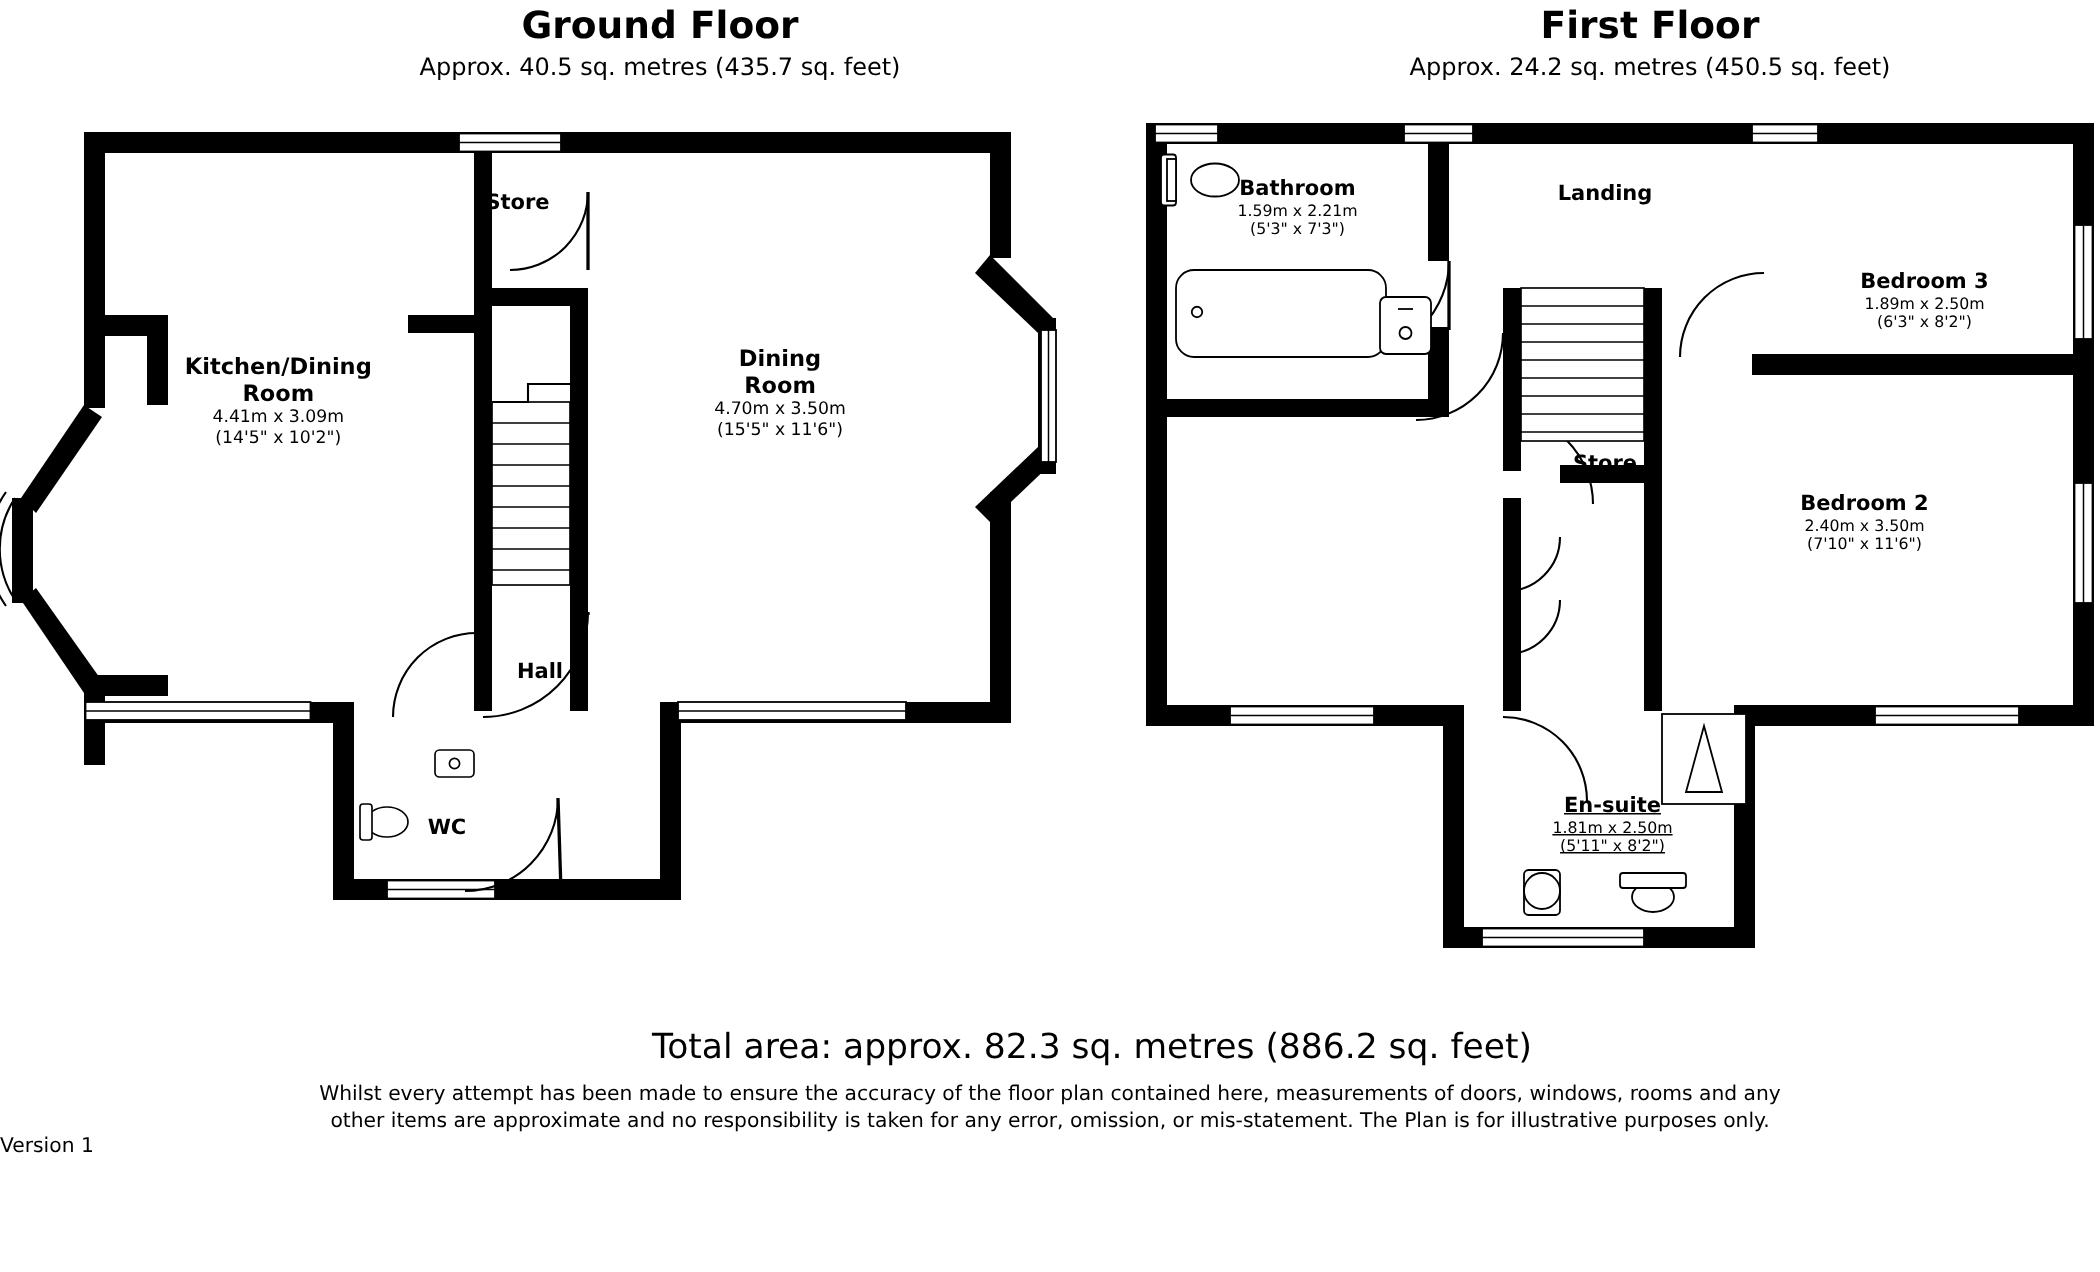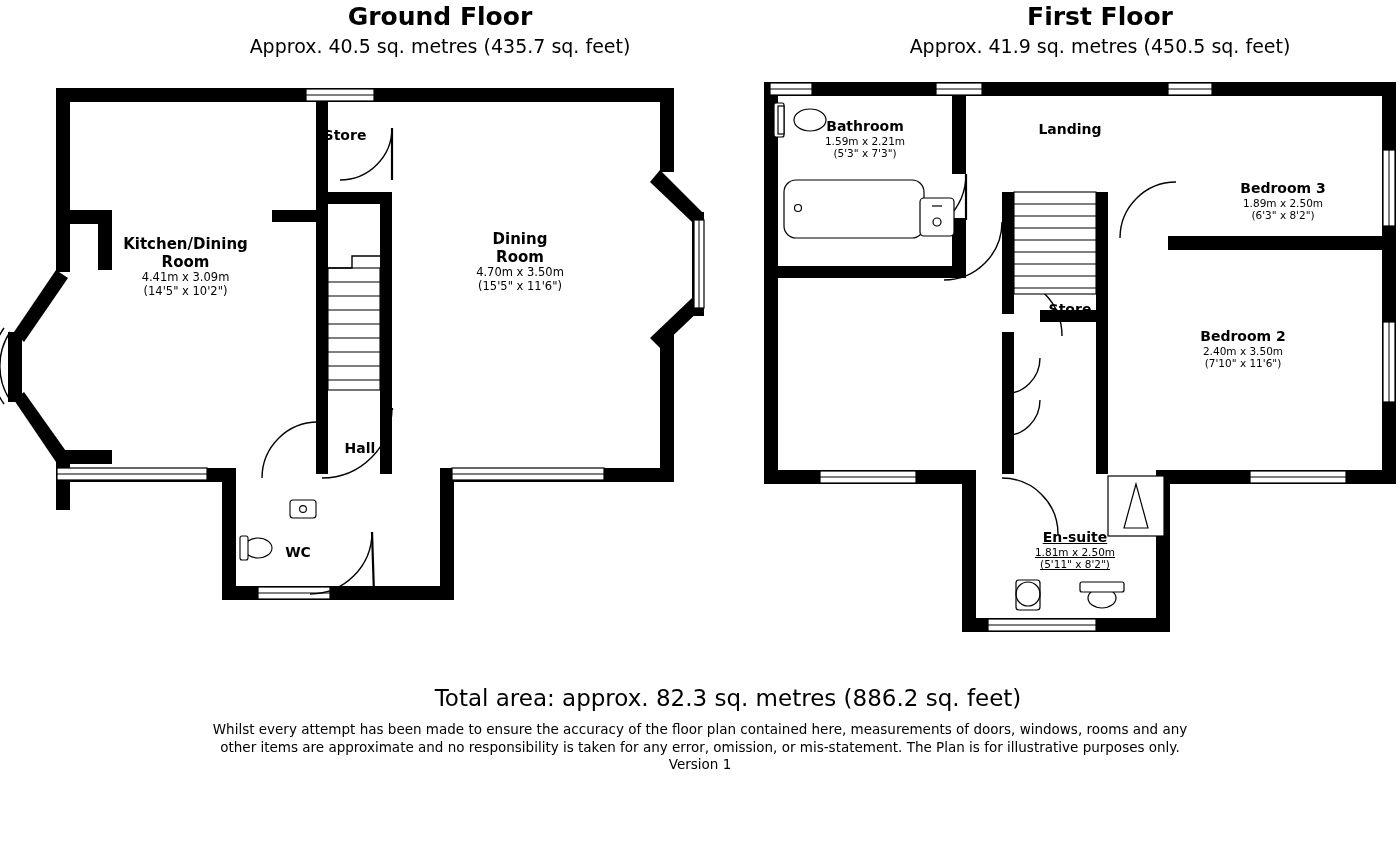--- a/index.html
+++ b/index.html
@@ -24,21 +24,21 @@
   .abs { position: absolute; }
 
   
   .floor-title {
     font-size: 25px;
     font-weight: bold;
     text-align: center;
     white-space: nowrap;
   }
   .floor-sub {
-    font-size: 19px;
+    font-size: 16px;
     text-align: center;
     white-space: nowrap;
   }
 
   
   .room-label {
     text-align: center;
     white-space: nowrap;
     line-height: 1.18;
   }
@@ -61,41 +61,40 @@
     margin-left: 28px;
   }
   .disclaimer {
     font-size: 13.5px;
     text-align: center;
     width: 100%;
     line-height: 1.45;
   }
   .version {
     font-size: 13.5px;
-    text-align: center;
     width: 100%;
   }
   .credit {
     font-size: 13.5px;
     text-align: right;
     width: 100%;
     margin-top: 30px;
   }
   svg { display: block; }
 </style>
 </head>
 <body>
 
 <div class="canvas">
 
   <div class="abs floor-title" style="left:160px; top:2px; width:560px;">Ground Floor</div>
   <div class="abs floor-sub" style="left:160px; top:35px; width:560px;">Approx. 40.5 sq. metres (435.7 sq. feet)</div>
 
   <div class="abs floor-title" style="left:820px; top:2px; width:560px;">First Floor</div>
-  <div class="abs floor-sub" style="left:820px; top:35px; width:560px;">Approx. 41.9 sq. metres (450.5 sq. feet)</div>
+  <div class="abs floor-sub" style="left:820px; top:35px; width:560px;">Approx. 24.2 sq. metres (450.5 sq. feet)</div>
 
   <svg class="abs" style="left:0px; top:70px;" width="740" height="560" viewBox="0 0 740 560">
 
     <g fill="#000000">
 
       <rect x="56" y="18" width="618" height="14"></rect>
 
       <rect x="56" y="18" width="14" height="128"></rect>
 
       <rect x="56" y="140" width="56" height="14"></rect>

